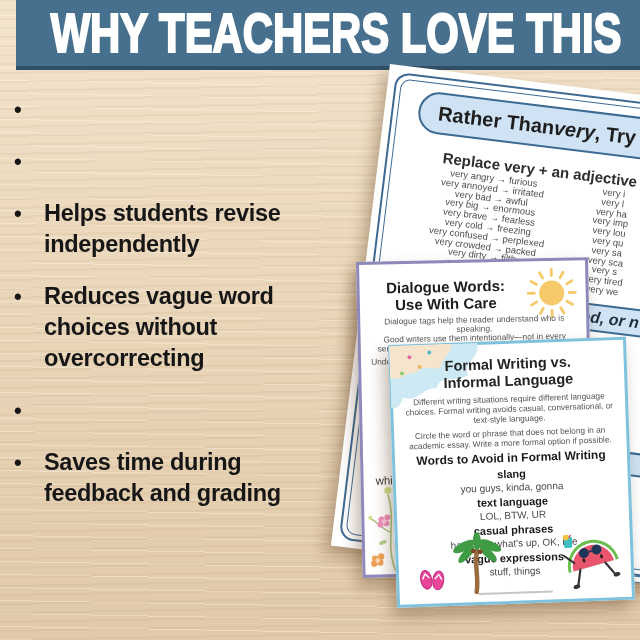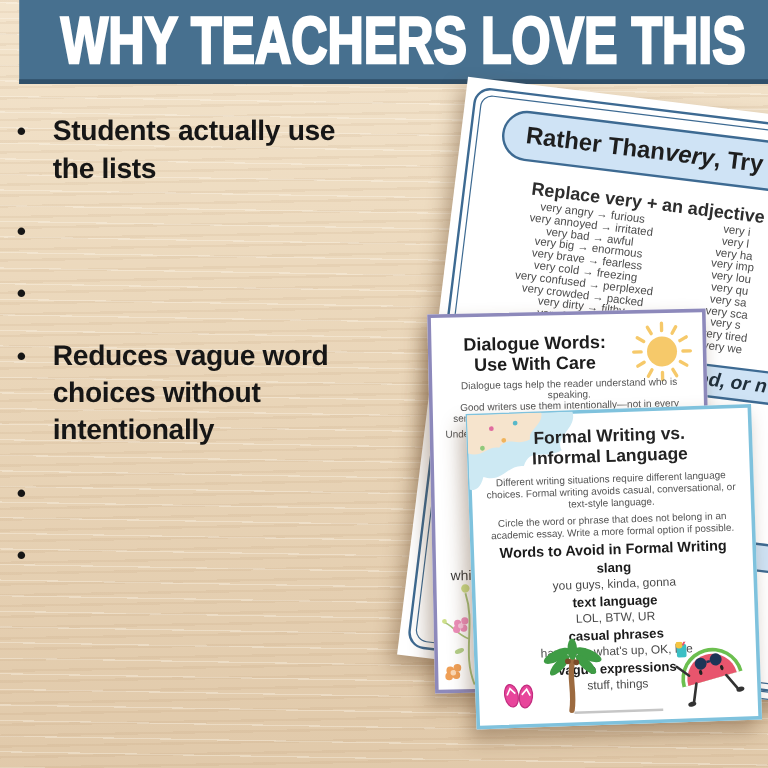--- a/index.html
+++ b/index.html
@@ -108,40 +108,42 @@
 </head>
 <body>
 
 <header id="banner" class="abs">
   <h1>WHY TEACHERS LOVE THIS</h1>
 </header>
 
 <ul id="benefits" class="abs">
   <li>
       <span class="dot">•</span>
-      <span class="pre">Students actually use
-the lists</span>
-    </li>
-  <li>
-      <span class="dot">•</span>
-    </li>
-  <li>
-      <span class="dot">•</span>
+    </li>
+  <li>
+      <span class="dot">•</span>
+    </li>
+  <li>
+      <span class="dot">•</span>
+      <span class="pre">Helps students revise
+independently</span>
     </li>
   <li>
       <span class="dot">•</span>
       <span class="pre">Reduces vague word
 choices without
-intentionally</span>
-    </li>
-  <li>
-      <span class="dot">•</span>
-    </li>
-  <li>
-      <span class="dot">•</span>
+overcorrecting</span>
+    </li>
+  <li>
+      <span class="dot">•</span>
+    </li>
+  <li>
+      <span class="dot">•</span>
+      <span class="pre">Saves time during
+feedback and grading</span>
     </li>
 </ul>
 
 <section id="sheet-very" class="abs sheet">
   <div class="abs frame1"></div>
   <div class="abs frame2"></div>
   <div class="abs pill-header">
     <span>Rather Than </span>
       <em>very</em>
       <span>, Try One St</span>

